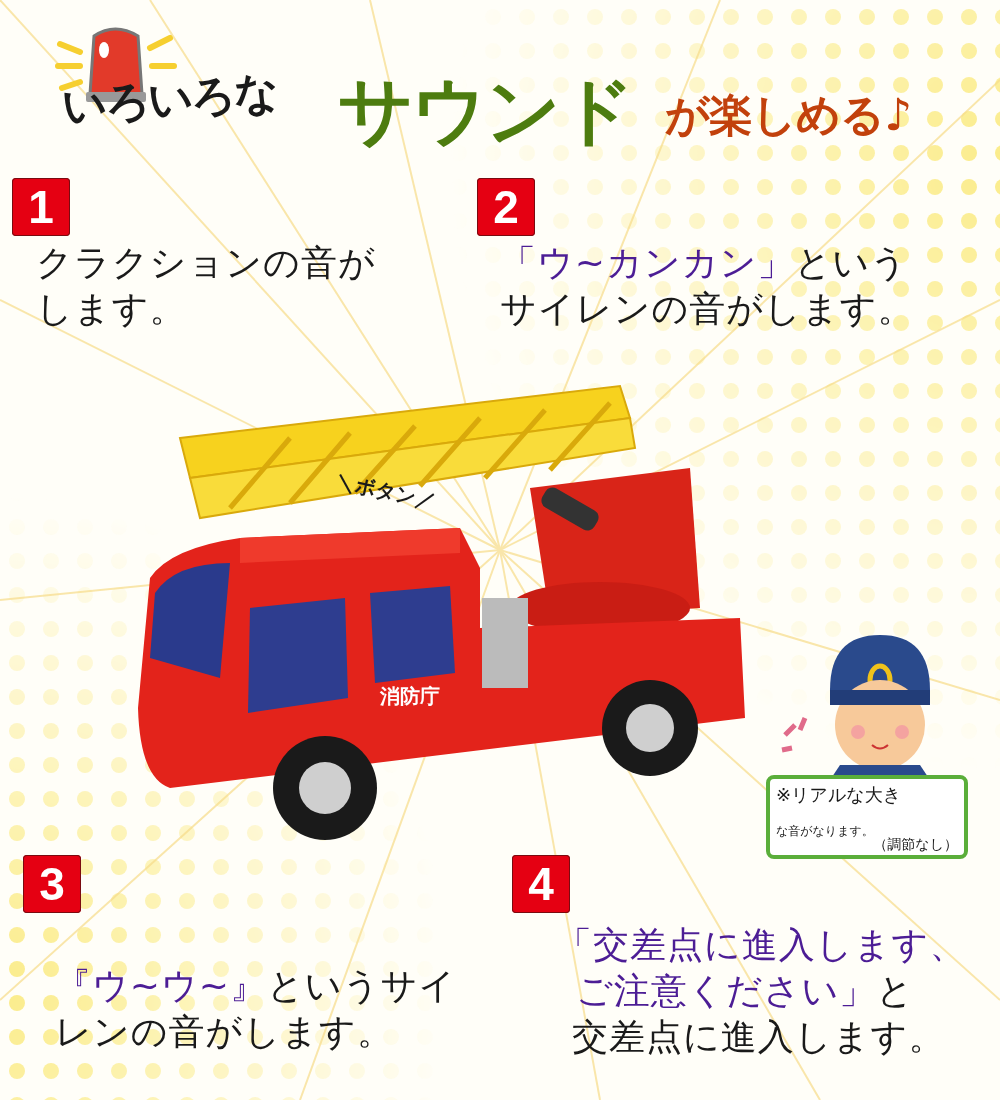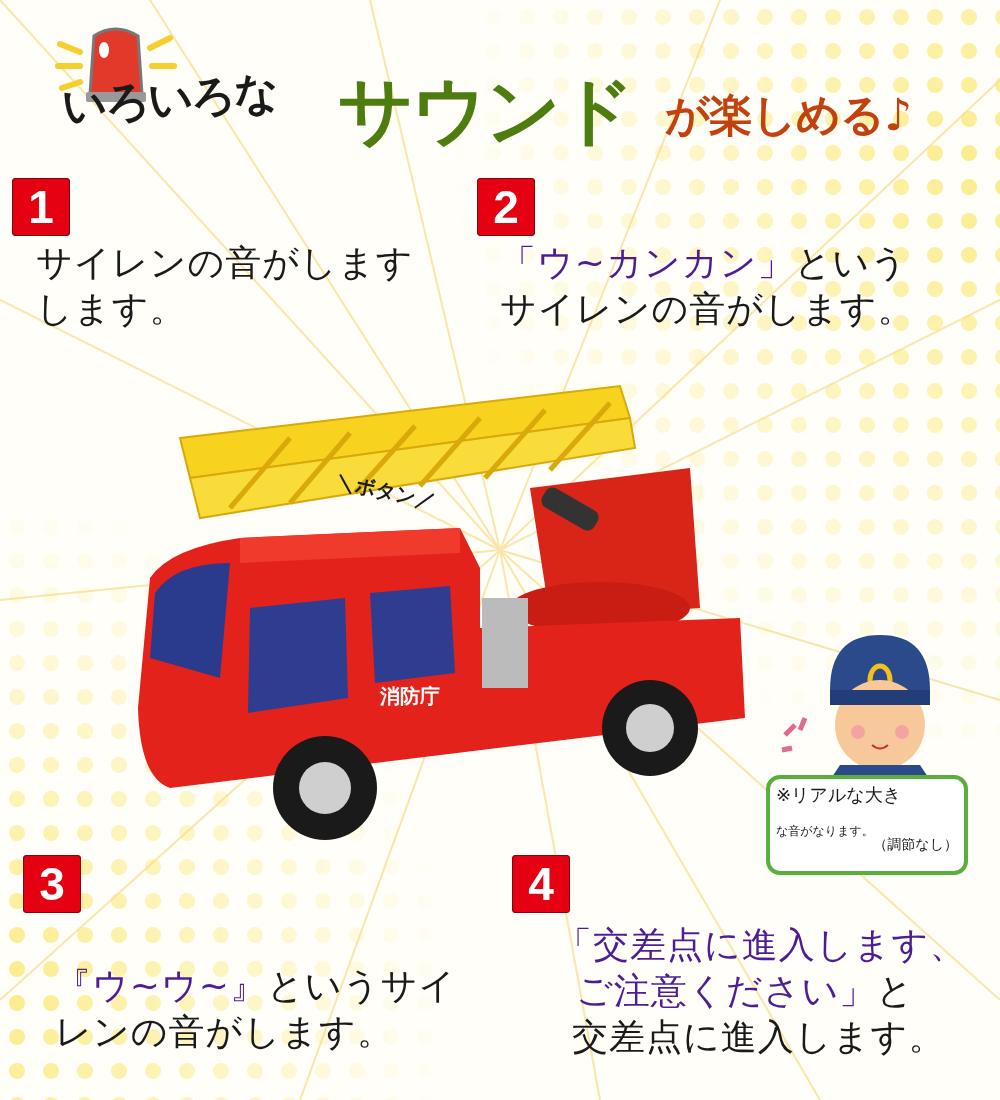--- a/index.html
+++ b/index.html
@@ -11,21 +11,21 @@
   .title-a { left:62px; top:70px; font-size:44px; font-weight:bold; color:#1a1a1a; transform:rotate(-4deg); letter-spacing:-2px; }
   .title-b { left:338px; top:62px; font-size:74px; font-weight:bold; color:#4d7c0f; letter-spacing:-2px; }
   .title-c { left:665px; top:86px; font-size:44px; font-weight:bold; color:#c2410c; letter-spacing:-1px; }
   .beacon { left:50px; top:14px; width:130px; height:90px; }
   
   .badge { width:58px; height:58px; background:#e50012; border-radius:4px; box-shadow:0 0 0 1px #7a0b10 inset;
            color:#fff; font-weight:bold; font-size:46px; line-height:58px; text-align:center; font-family:"Liberation Sans",sans-serif; }
   .txt { font-size:36px; line-height:46px; color:#1a1a1a; letter-spacing:1px; }
   .red { color:#4c1d95; }
   
-  .sign { left:766px; top:775px; width:202px; height:100px; background:#fff; border:4px solid #5aae3a; border-radius:14px; box-sizing:border-box; }
+  .sign { left:766px; top:775px; width:202px; height:84px; background:#fff; border:4px solid #5aae3a; border-radius:8px; box-sizing:border-box; }
   .sign .l1 { position:absolute; left:6px; top:4px; font-size:18px; line-height:24px; }
   .sign .l2 { position:absolute; left:6px; top:40px; font-size:12px; line-height:24px; }
   .sign .l3 { position:absolute; right:6px; top:56px; font-size:14px; line-height:18px; }
   .btn-label { left:335px; top:478px; font-size:20px; font-weight:bold; transform:rotate(12deg); }
 </style>
 </head>
 <body>
 
 <svg class="bg" width="1000" height="1100" viewBox="0 0 1000 1100">
   <defs>
@@ -79,21 +79,21 @@
   <path d="M40 80 L44 22 Q65 8 88 22 L92 80 Z" fill="#e23a2a" stroke="#777" stroke-width="3"></path>
   <ellipse cx="54" cy="36" rx="5" ry="8" fill="#fff"></ellipse>
   <rect x="36" y="78" width="60" height="10" rx="2" fill="#999"></rect>
 </svg>
 <div class="abs title-a">いろいろな</div>
 <div class="abs title-b">サウンド</div>
 <div class="abs title-c">が楽しめる♪</div>
 
 <div class="abs badge" style="left:12px;top:178px">1</div>
 <div class="abs txt" style="left:36px;top:240px">
-  <div>サイレンの音がします</div>
+  <div>クラクションの音が</div>
   <div>します。</div>
 </div>
 
 <div class="abs badge" style="left:477px;top:178px">2</div>
 <div class="abs txt" style="left:500px;top:240px">
   <div><span class="red">「ウ~カンカン」</span><span>という</span></div>
   <div>サイレンの音がします。</div>
 </div>
 
 <svg class="abs" style="left:130px;top:378px" width="630" height="470" viewBox="0 0 630 470">

